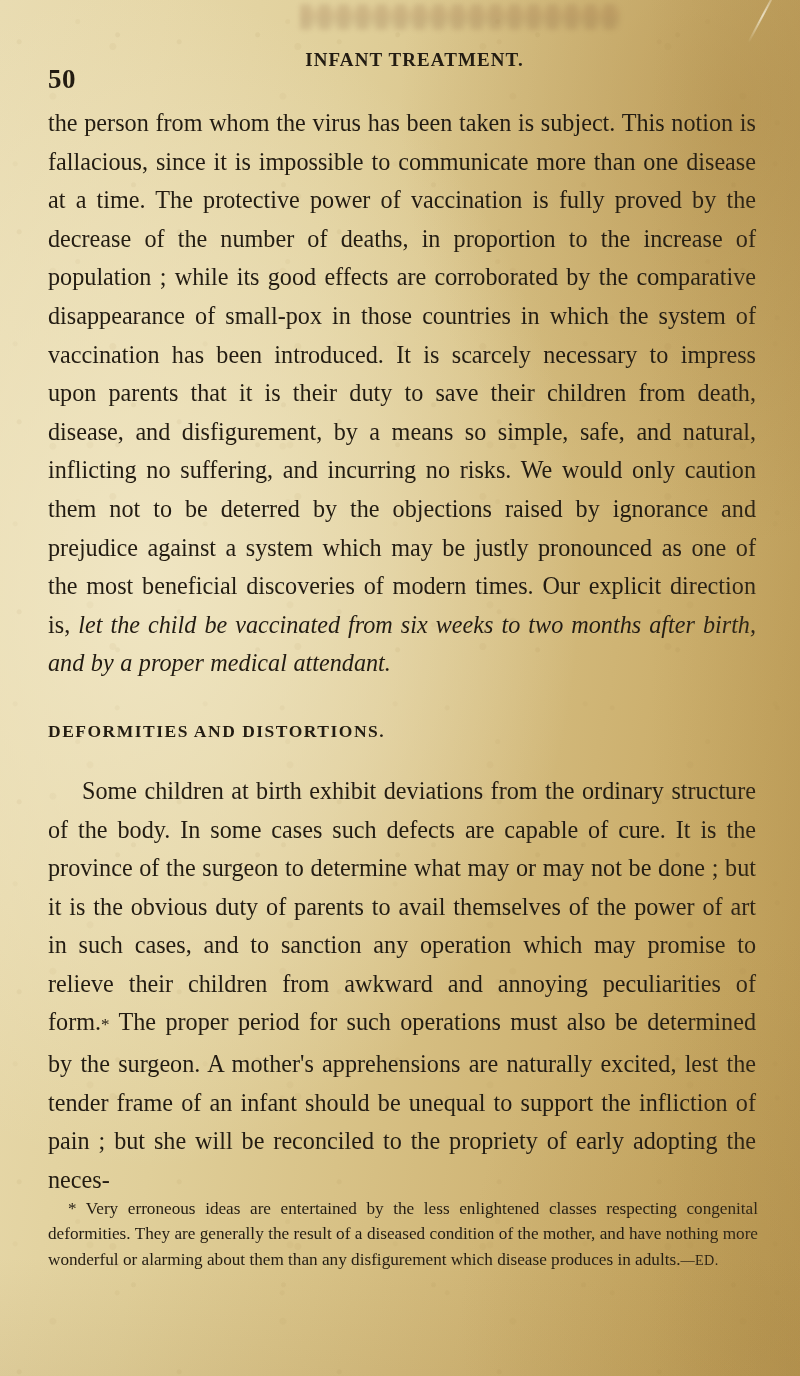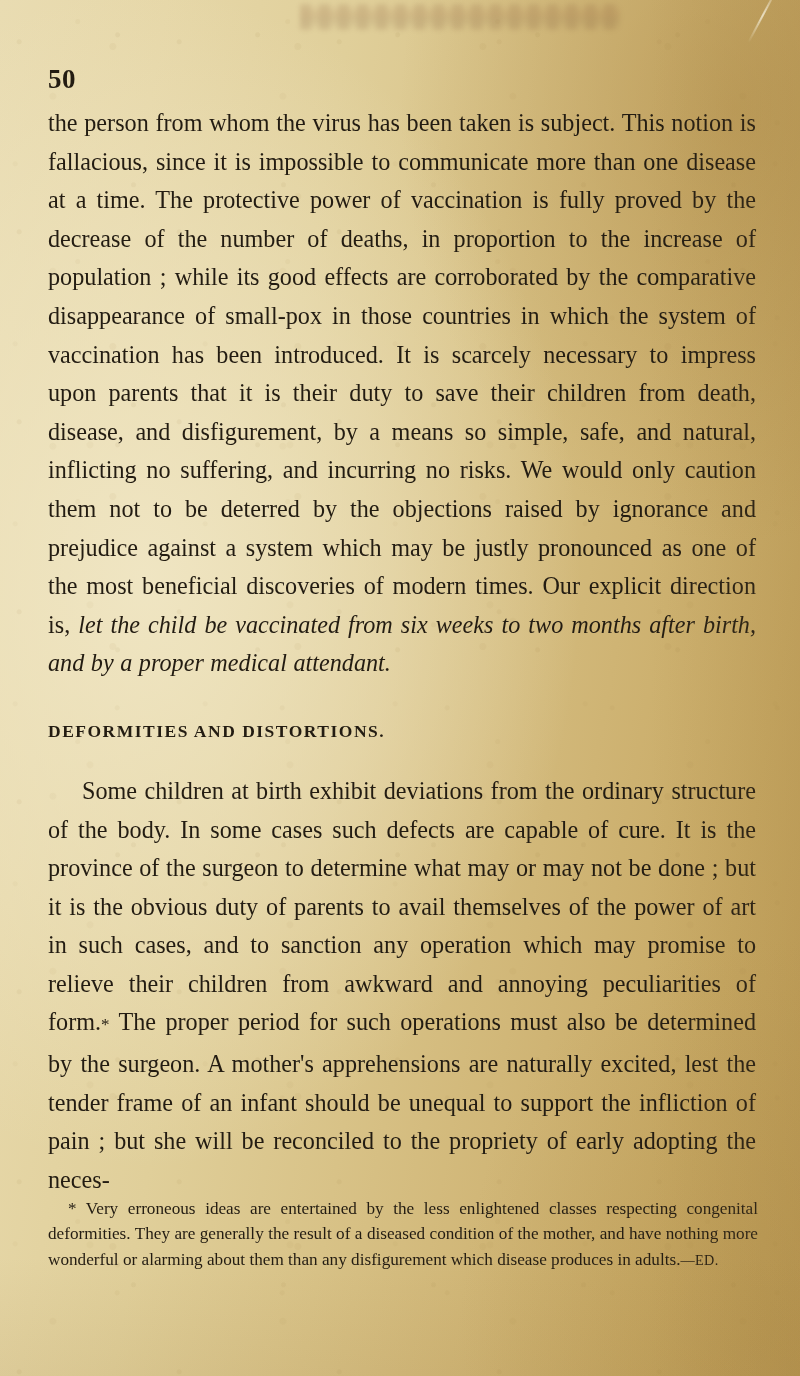--- a/index.html
+++ b/index.html
@@ -186,20 +186,21 @@
 <body>
 
 <div class="page">
 
   <div class="grain"></div>
   <div class="showthrough"></div>
   <div class="scratch"></div>
 
   <div class="running-head">
     <span class="folio">50</span>
+    <span class="head-title">INFANT TREATMENT.</span>
   </div>
 
   <div class="textblock">
 
     <p class="body">
       <span>the person from whom the virus has been taken is subject. This notion is fallacious, since it is impossible to communicate more than one disease at a time. The protective power of vaccination is fully proved by the decrease of the number of deaths, in proportion to the increase of population ; while its good effects are corroborated by the comparative disappearance of small-pox in those countries in which the system of vaccination has been introduced. It is scarcely necessary to impress upon parents that it is their duty to save their children from death, disease, and disfigurement, by a means so simple, safe, and natural, inflicting no suffering, and incurring no risks. We would only caution them not to be deterred by the objections raised by ignorance and prejudice against a system which may be justly pronounced as one of the most beneficial discoveries of modern times. Our explicit direction is,</span>
       <span class="italic-direction">let the child be vaccinated from six weeks to two months after birth, and by a proper medical attendant.</span>
     </p>
 
     <h2 class="section-head">DEFORMITIES AND DISTORTIONS.</h2>

